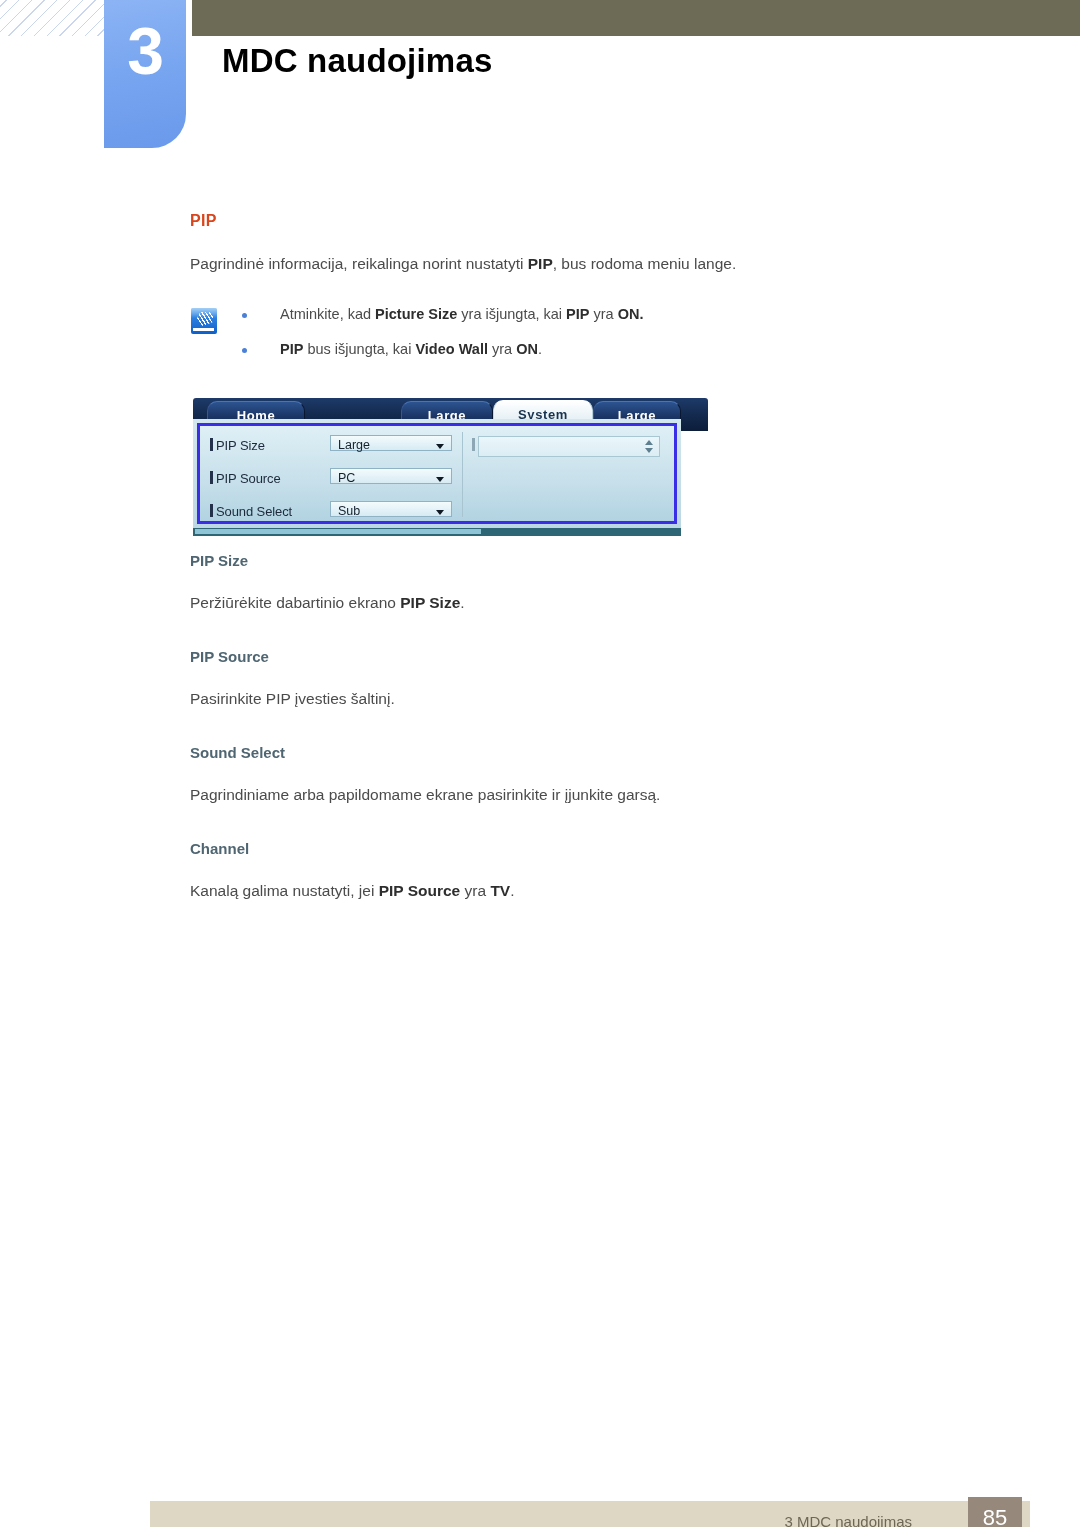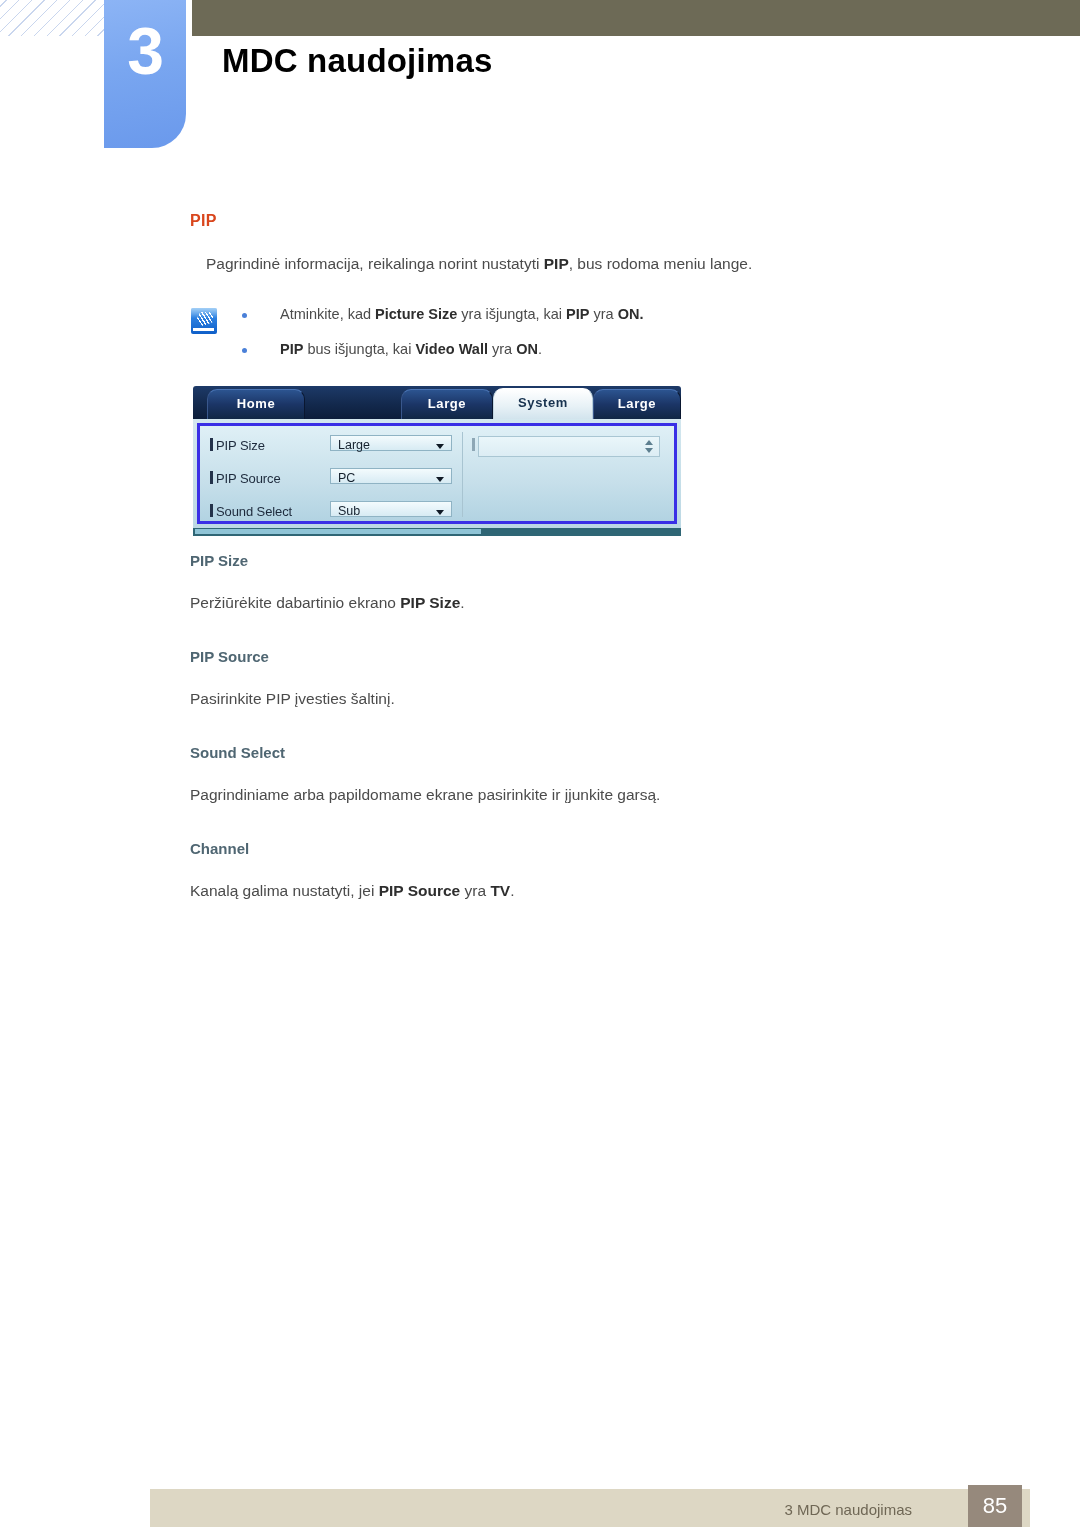--- a/index.html
+++ b/index.html
@@ -70,21 +70,21 @@
   .section-red {
     color: #d9461d;
     font-size: 16px;
     font-weight: bold;
     margin: 0 0 24px 0;
     letter-spacing: 0.3px;
   }
   .para {
     color: #4b4b4b;
     font-size: 15.5px;
-    margin: 16px;
+    margin: 0;
     line-height: 1.35;
   }
   .para b, .bullet-text b { color: #2e2e2e; font-weight: bold; }
 
   
   .note-block {
     position: relative;
     margin-top: 30px;
     min-height: 62px;
   }
@@ -136,25 +136,26 @@
   }
 
   
   .mdc {
     position: absolute;
     left: 193px; top: 386px;
     width: 488px; height: 150px;
   }
   .mdc-tabs {
     position: absolute;
-    left: 0; top: 0;
+    left: 0; top: 12px;
     width: 488px; height: 33px;
     background: linear-gradient(180deg, #1d3a68 0%, #13294d 55%, #0c1d3a 100%);
     border-top-left-radius: 3px;
     border-top-right-radius: 3px;
+    padding-left: 27px;
   }
   .mdc-tab {
     position: absolute;
     top: 3px;
     height: 30px;
     line-height: 27px;
     text-align: center;
     color: #ffffff;
     font-size: 13px;
     font-weight: bold;
@@ -302,21 +303,21 @@
     font-size: 15.5px;
     margin: 0 0 34px 0;
     line-height: 1.35;
   }
   .def-body b { color: #2e2e2e; font-weight: bold; }
 
   
   .footer-bar {
     position: absolute;
     left: 150px; bottom: 0;
-    width: 880px; height: 38px;
+    width: 880px; height: 26px;
     background: #ddd7c4;
   }
   .footer-text {
     position: absolute;
     right: 118px; top: 12px;
     color: #6f6755;
     font-size: 15px;
   }
   .page-box {
     position: absolute;

